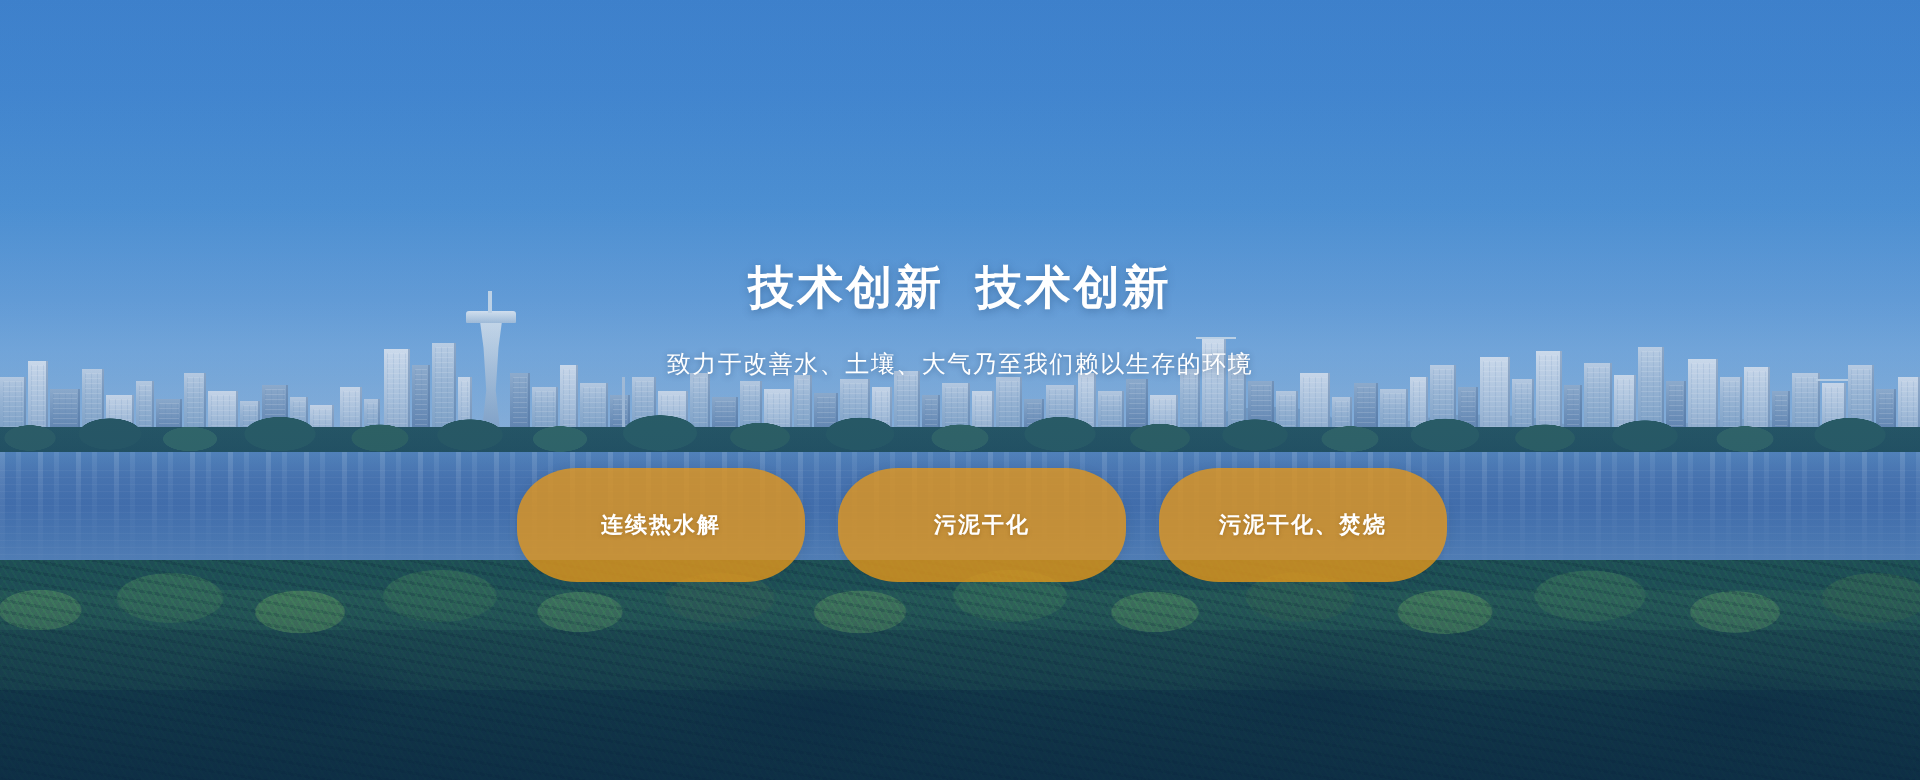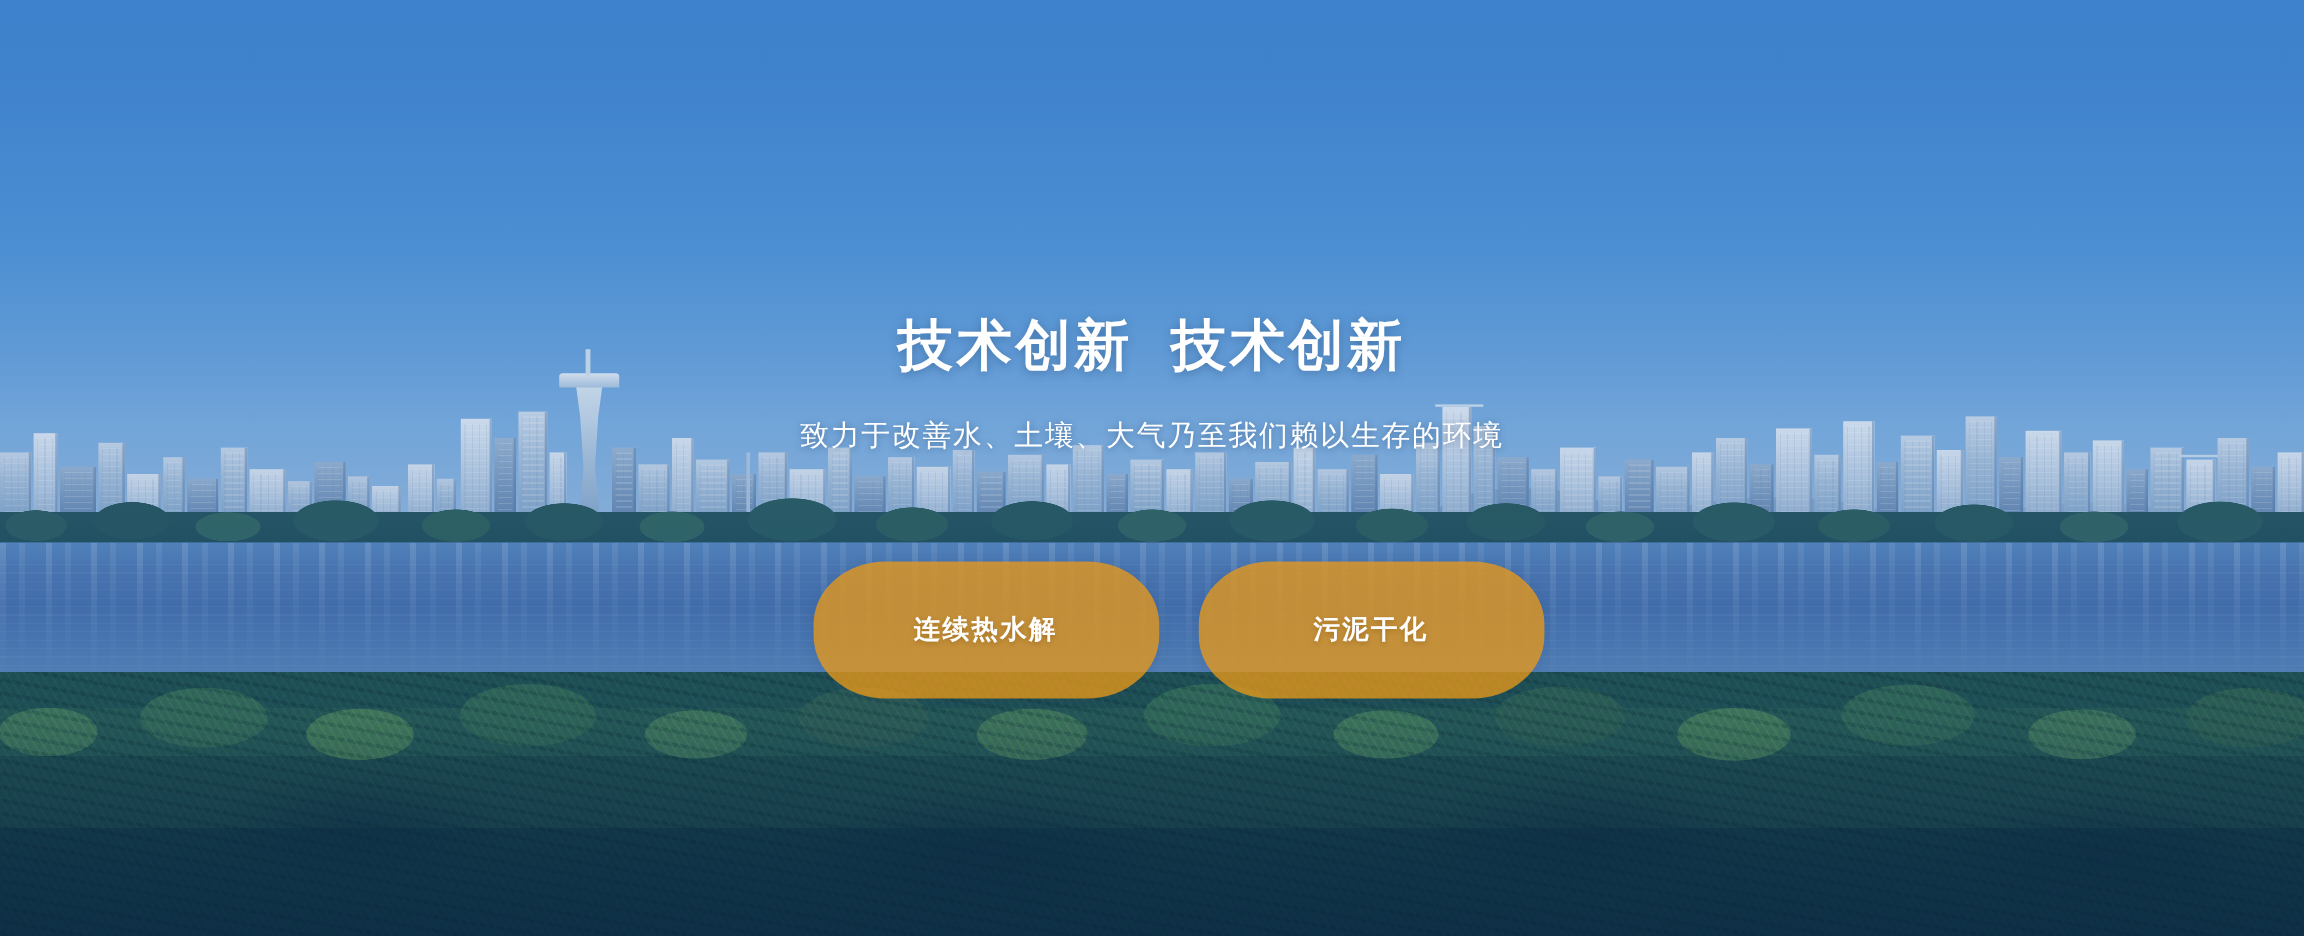--- a/index.html
+++ b/index.html
@@ -385,16 +385,17 @@
 
   <div class="content">
 
     <h1 class="hero-title">技术创新  技术创新</h1>
 
     <p class="hero-subtitle">致力于改善水、土壤、大气乃至我们赖以生存的环境</p>
 
     <div class="pill-row">
       <button class="pill">连续热水解</button>
       <button class="pill">污泥干化</button>
+      <button class="pill">污泥干化、焚烧</button>
     </div>
 
   </div>
 </div>
 
 </body></html>

